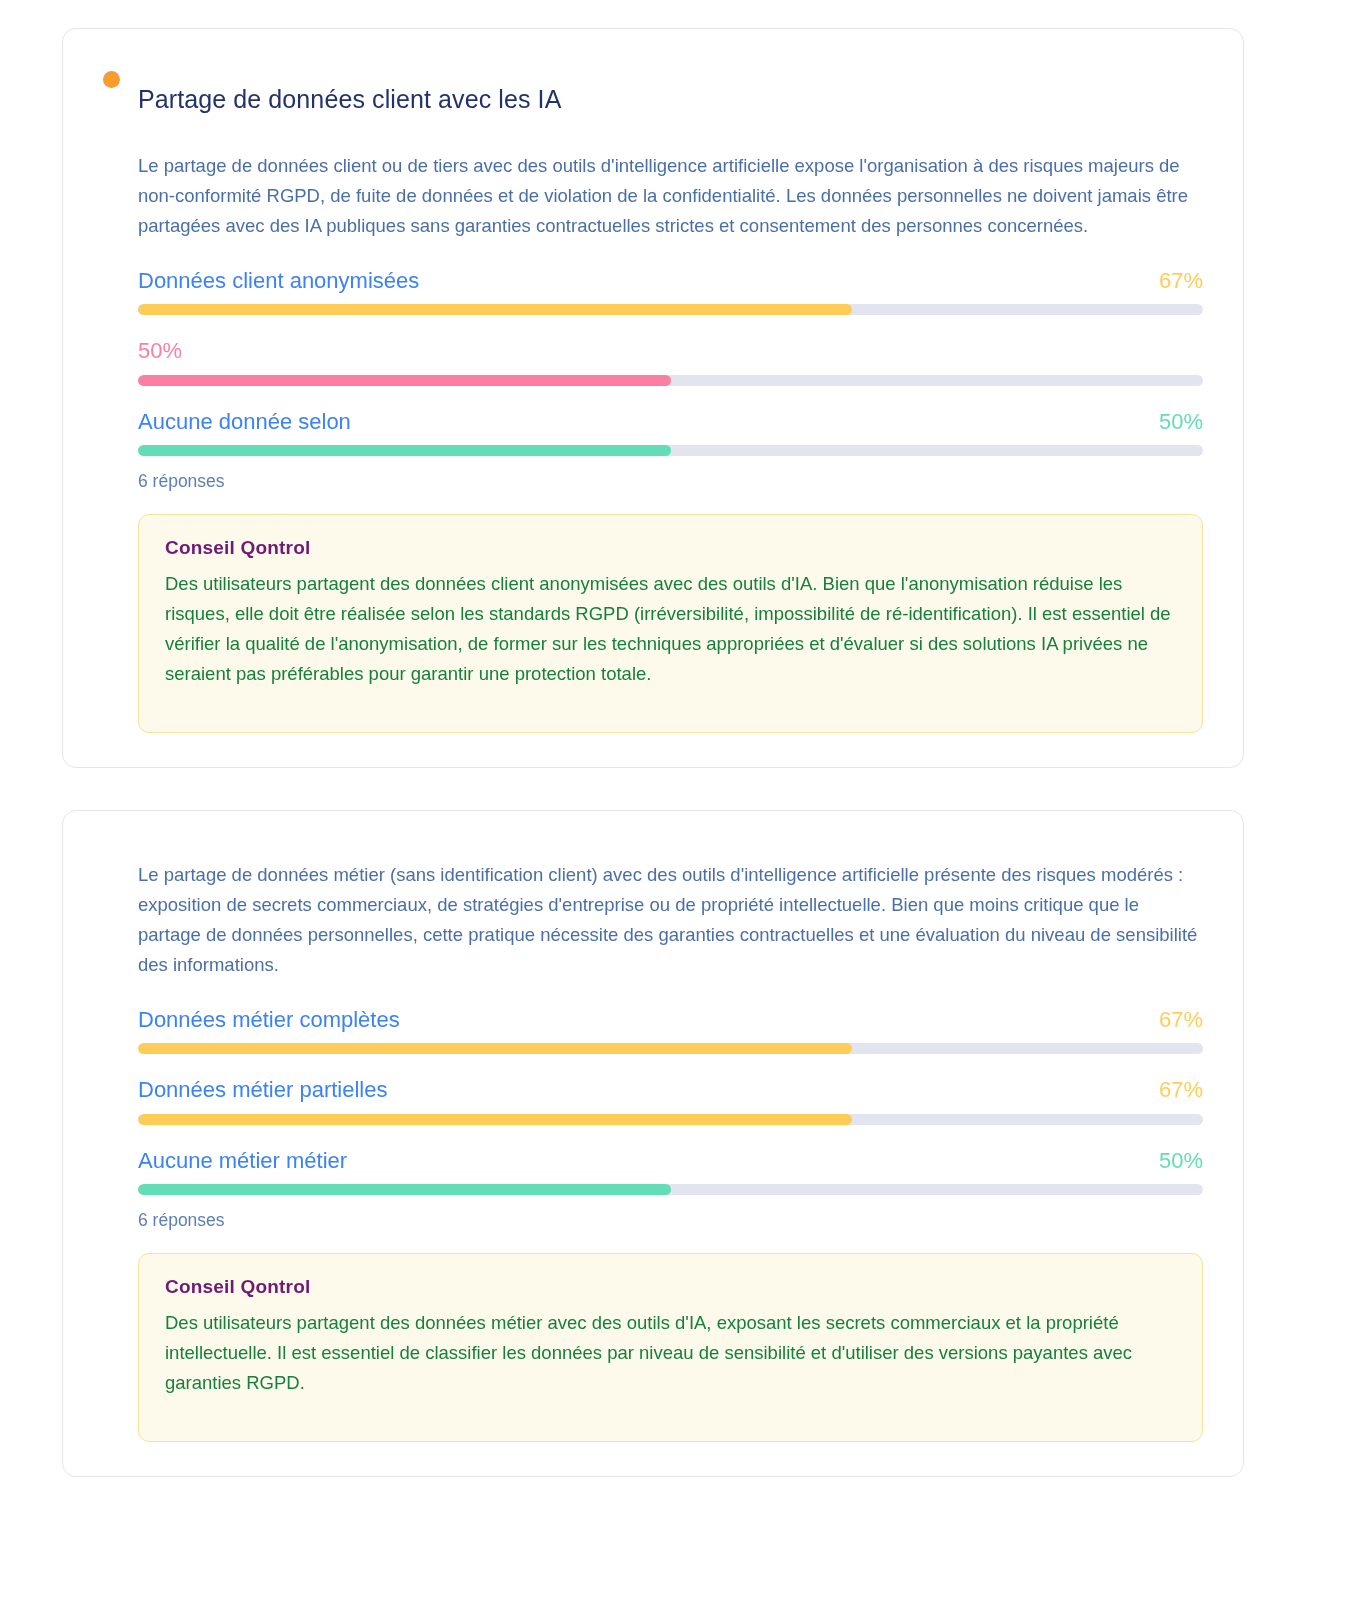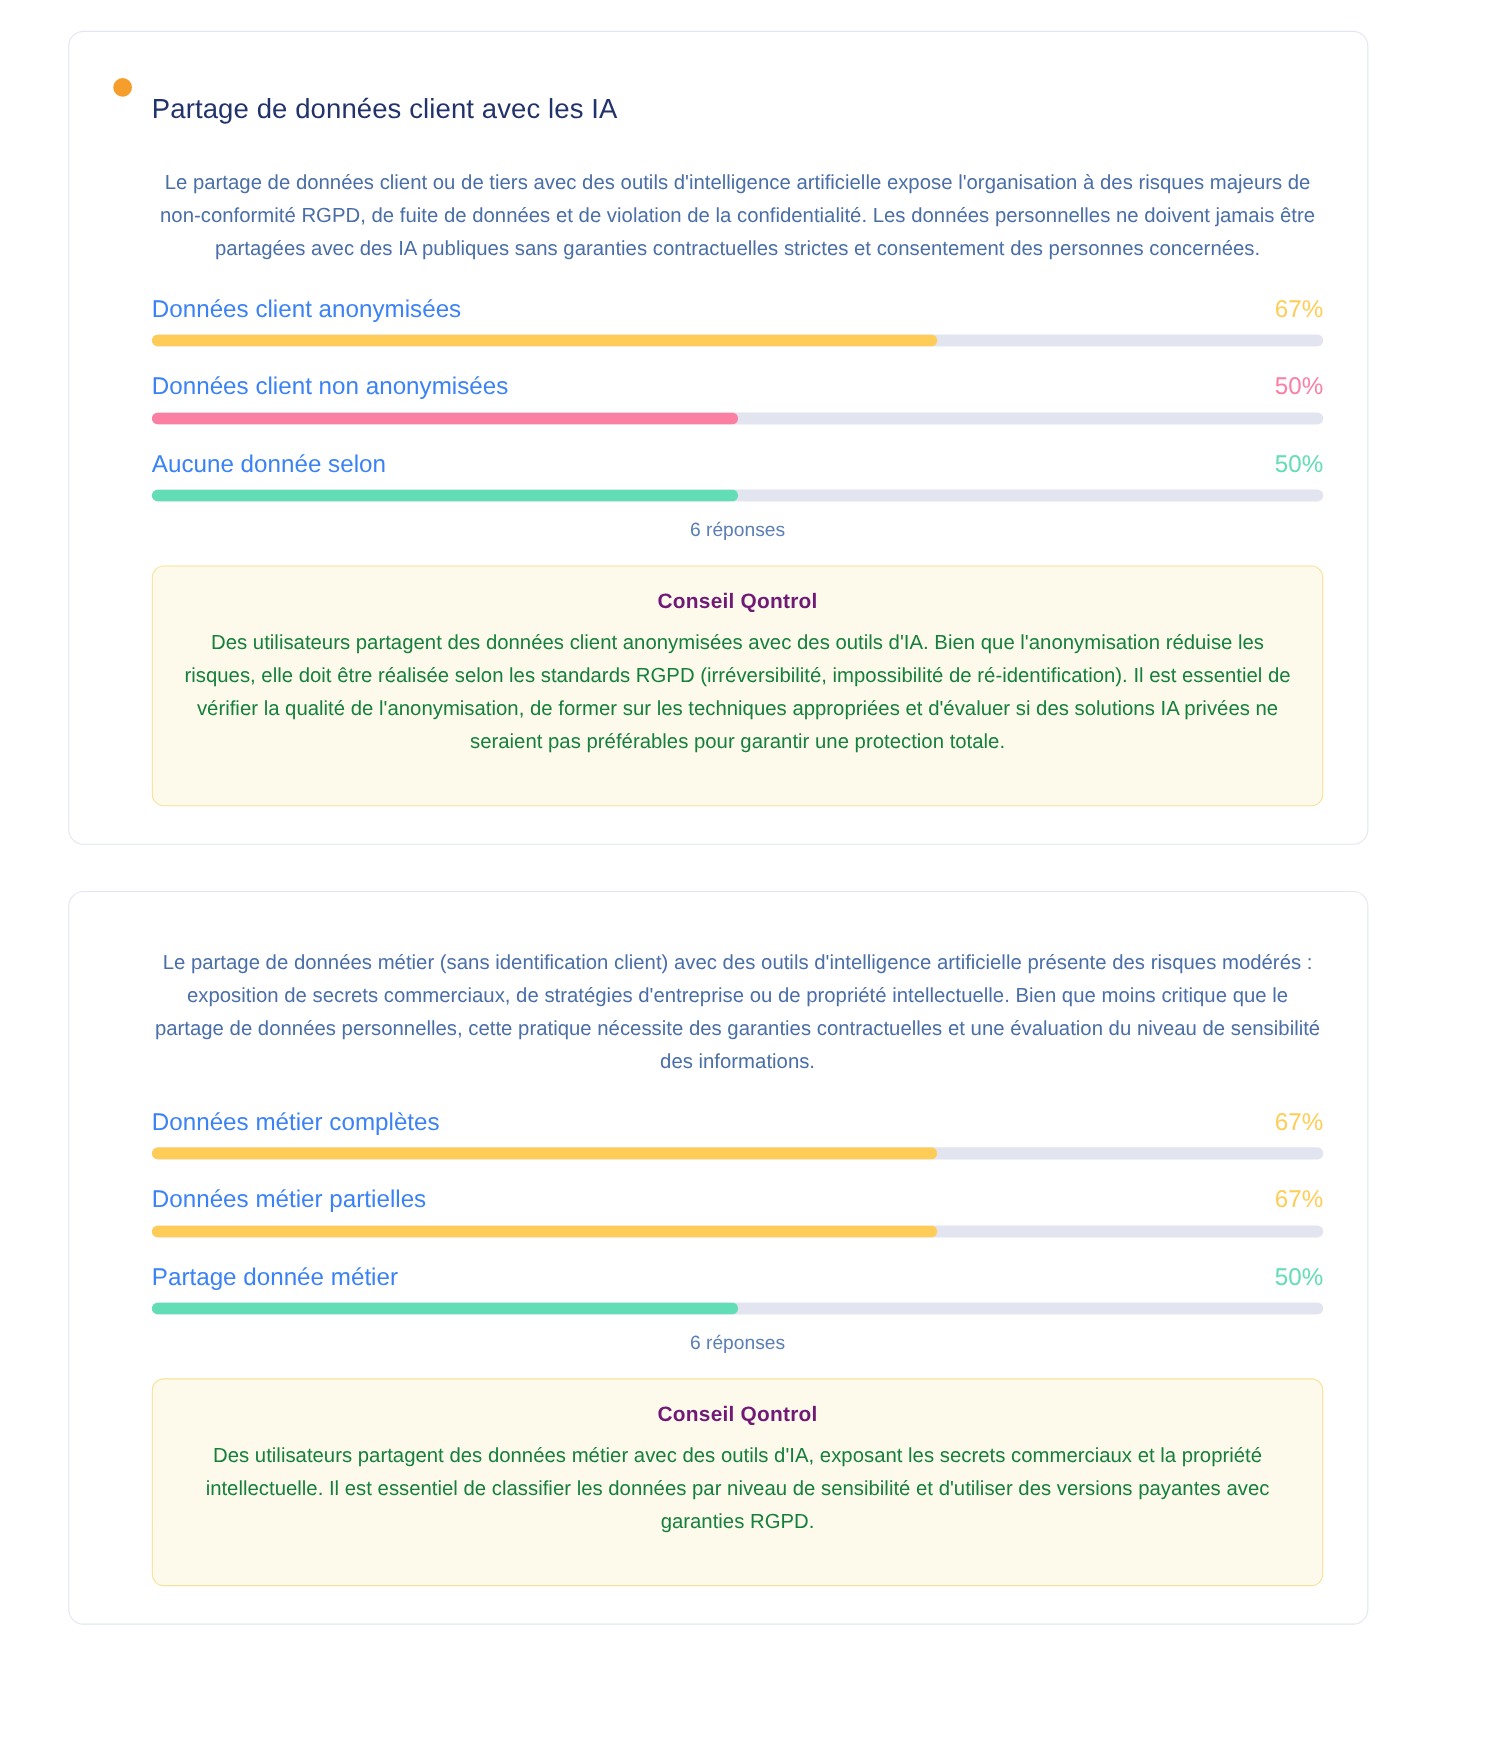--- a/index.html
+++ b/index.html
@@ -10,21 +10,20 @@
   body {
     width: 1356px;
     min-height: 1598px;
     font-family: "Liberation Sans", "DejaVu Sans", sans-serif;
     -webkit-font-smoothing: antialiased;
   }
   .page {
     width: 1306px;
     box-sizing: border-box;
     padding: 28px 62px 40px 62px;
-    text-align: center;
   }
   .card {
     box-sizing: border-box;
     background: #ffffff;
     border: 1.5px solid #e3e6f0;
     border-radius: 14px;
     padding: 34px 40px 34px 40px;
     margin-bottom: 42px;
   }
   .card:last-child { margin-bottom: 0; }
@@ -146,21 +145,20 @@
             <span class="option-label">Données client anonymisées</span>
             <span class="option-pct" style="color: rgb(255, 205, 87);">67%</span>
           </div>
           <div class="track">
             <div class="fill" style="width: 67%; background: rgb(255, 205, 87);"></div>
           </div>
         </div>
 
         <div class="option">
           <div class="option-row">
-            <span class="option-label">Données client non anonymisées</span>
             <span class="option-pct" style="color: rgb(251, 127, 163);">50%</span>
           </div>
           <div class="track">
             <div class="fill" style="width: 50%; background: rgb(251, 127, 163);"></div>
           </div>
         </div>
 
         <div class="option">
           <div class="option-row">
             <span class="option-label">Aucune donnée selon</span>
@@ -201,21 +199,21 @@
             <span class="option-label">Données métier partielles</span>
             <span class="option-pct" style="color: rgb(255, 205, 87);">67%</span>
           </div>
           <div class="track">
             <div class="fill" style="width: 67%; background: rgb(255, 205, 87);"></div>
           </div>
         </div>
 
         <div class="option">
           <div class="option-row">
-            <span class="option-label">Partage donnée métier</span>
+            <span class="option-label">Aucune métier métier</span>
             <span class="option-pct" style="color: rgb(99, 221, 182);">50%</span>
           </div>
           <div class="track">
             <div class="fill" style="width: 50%; background: rgb(99, 221, 182);"></div>
           </div>
         </div>
       </div>
 
       <div class="responses">6 réponses</div>
 

